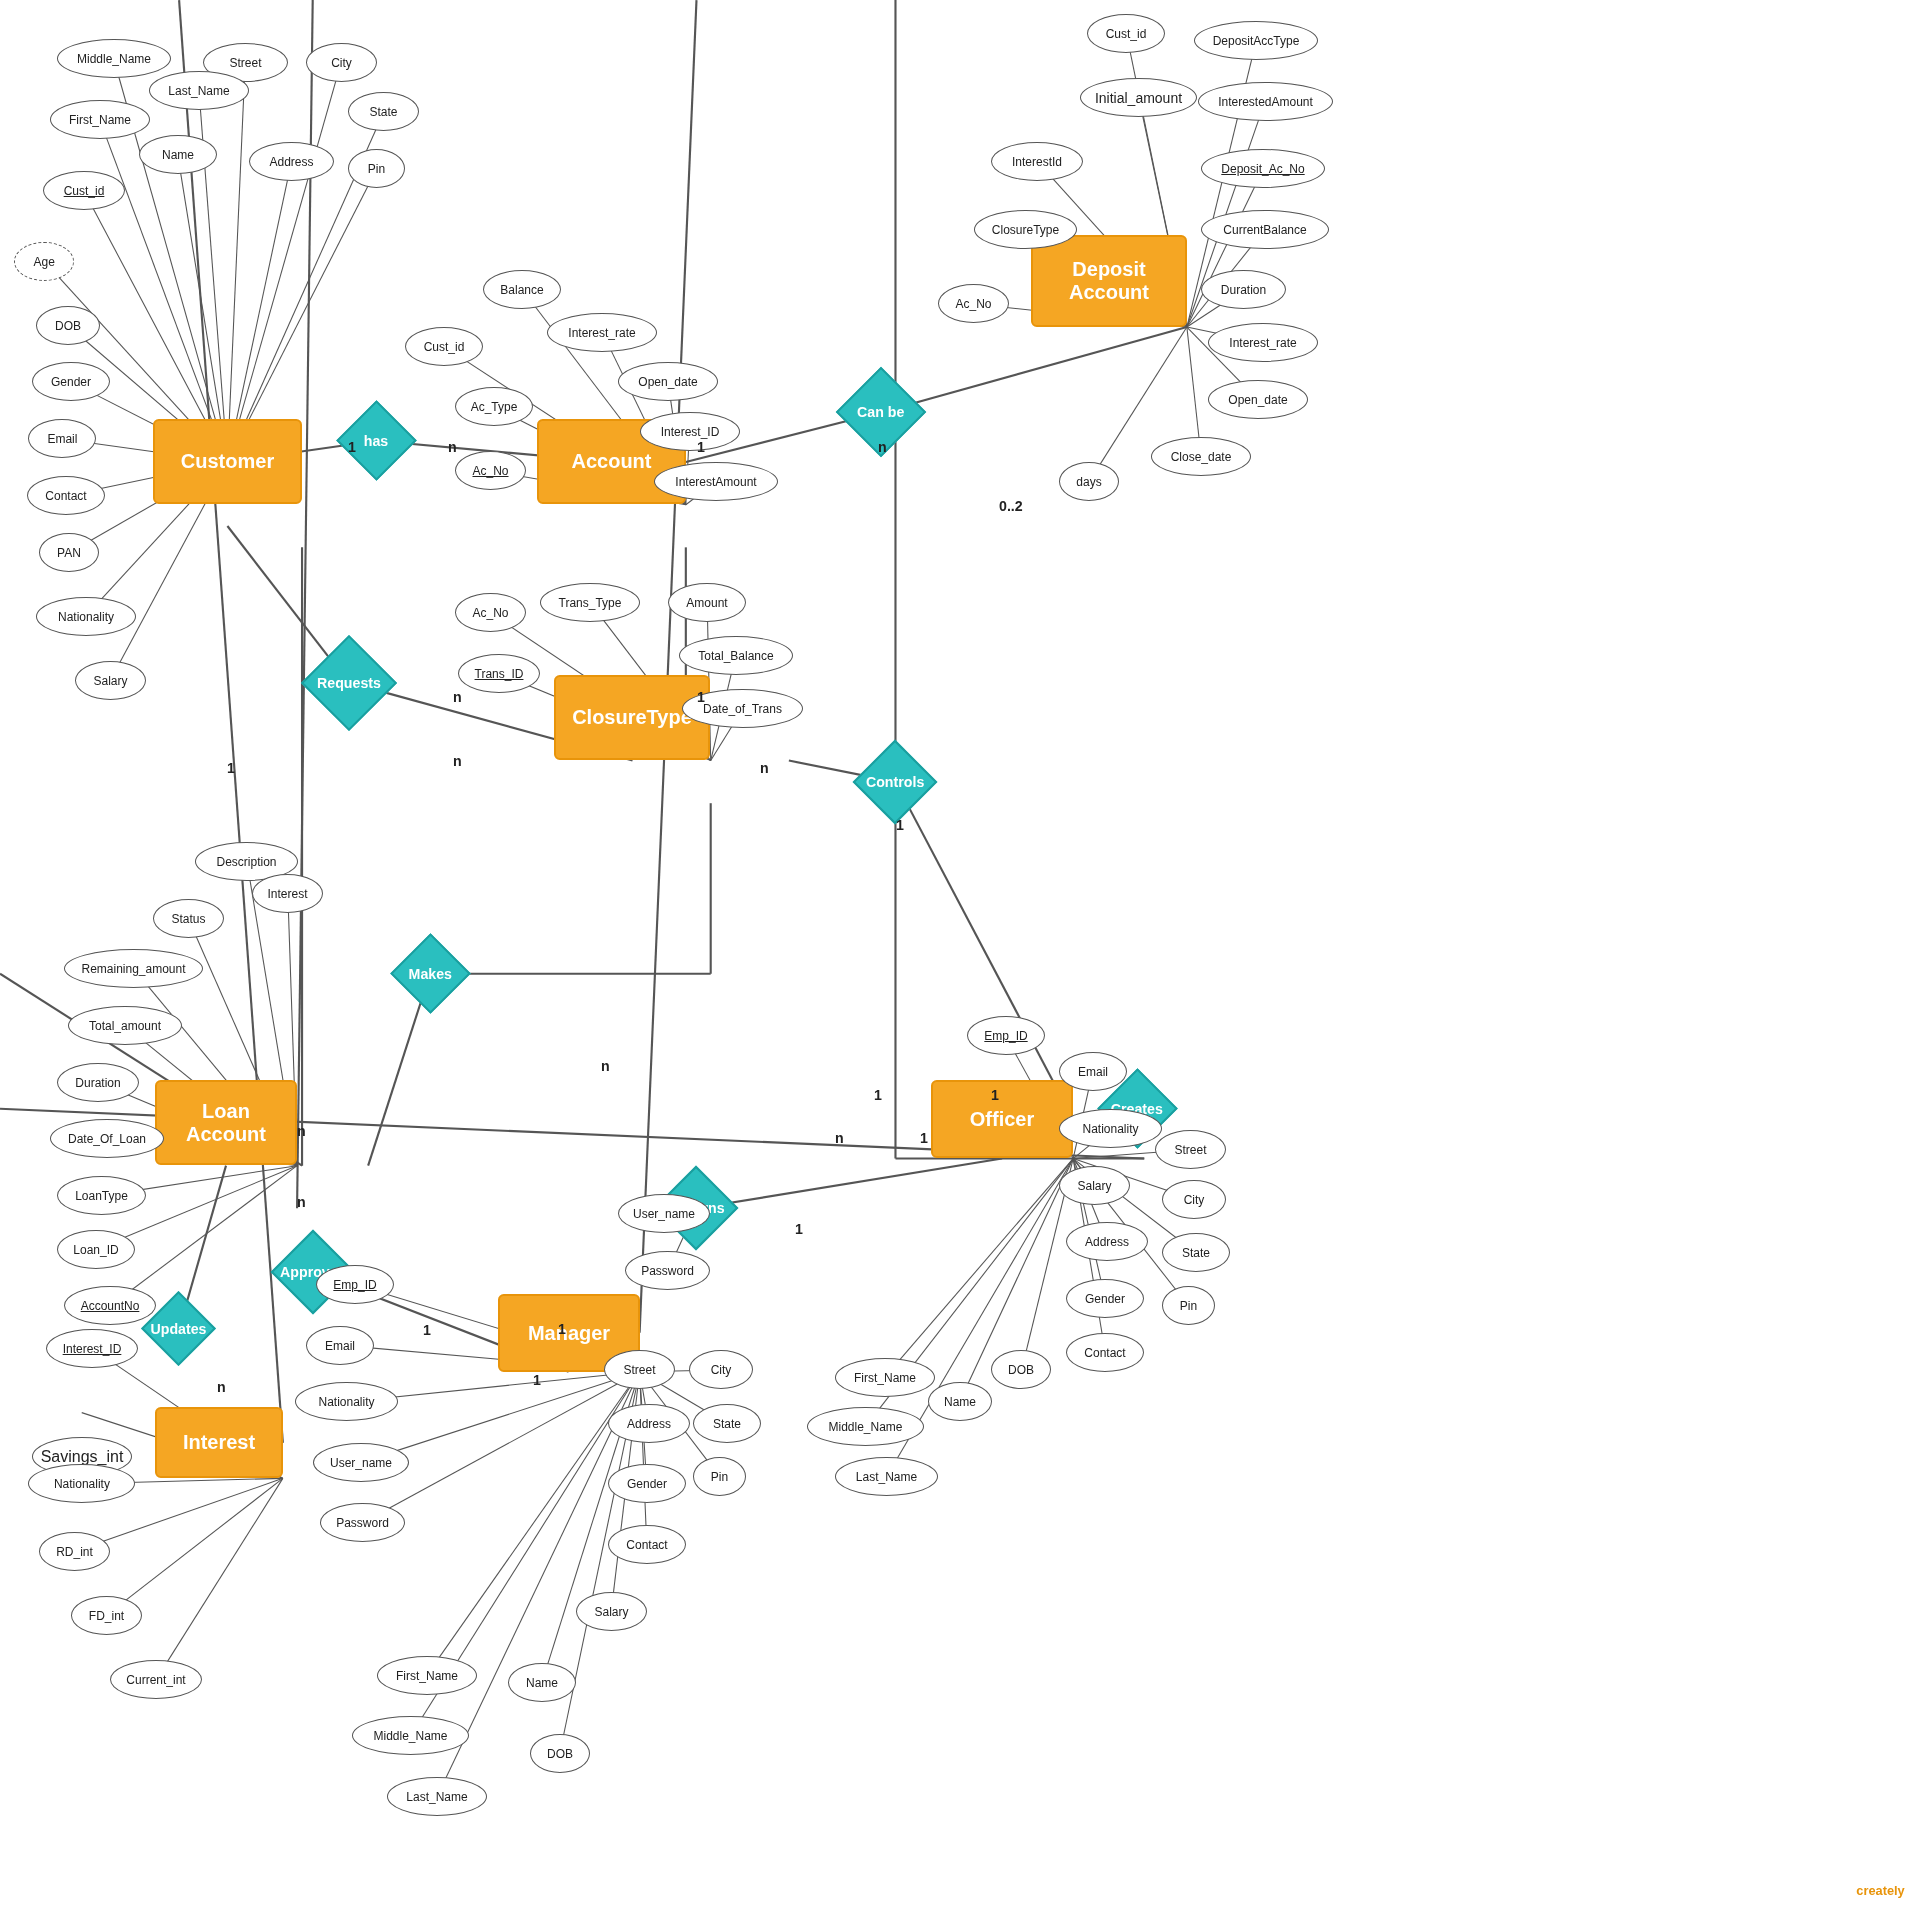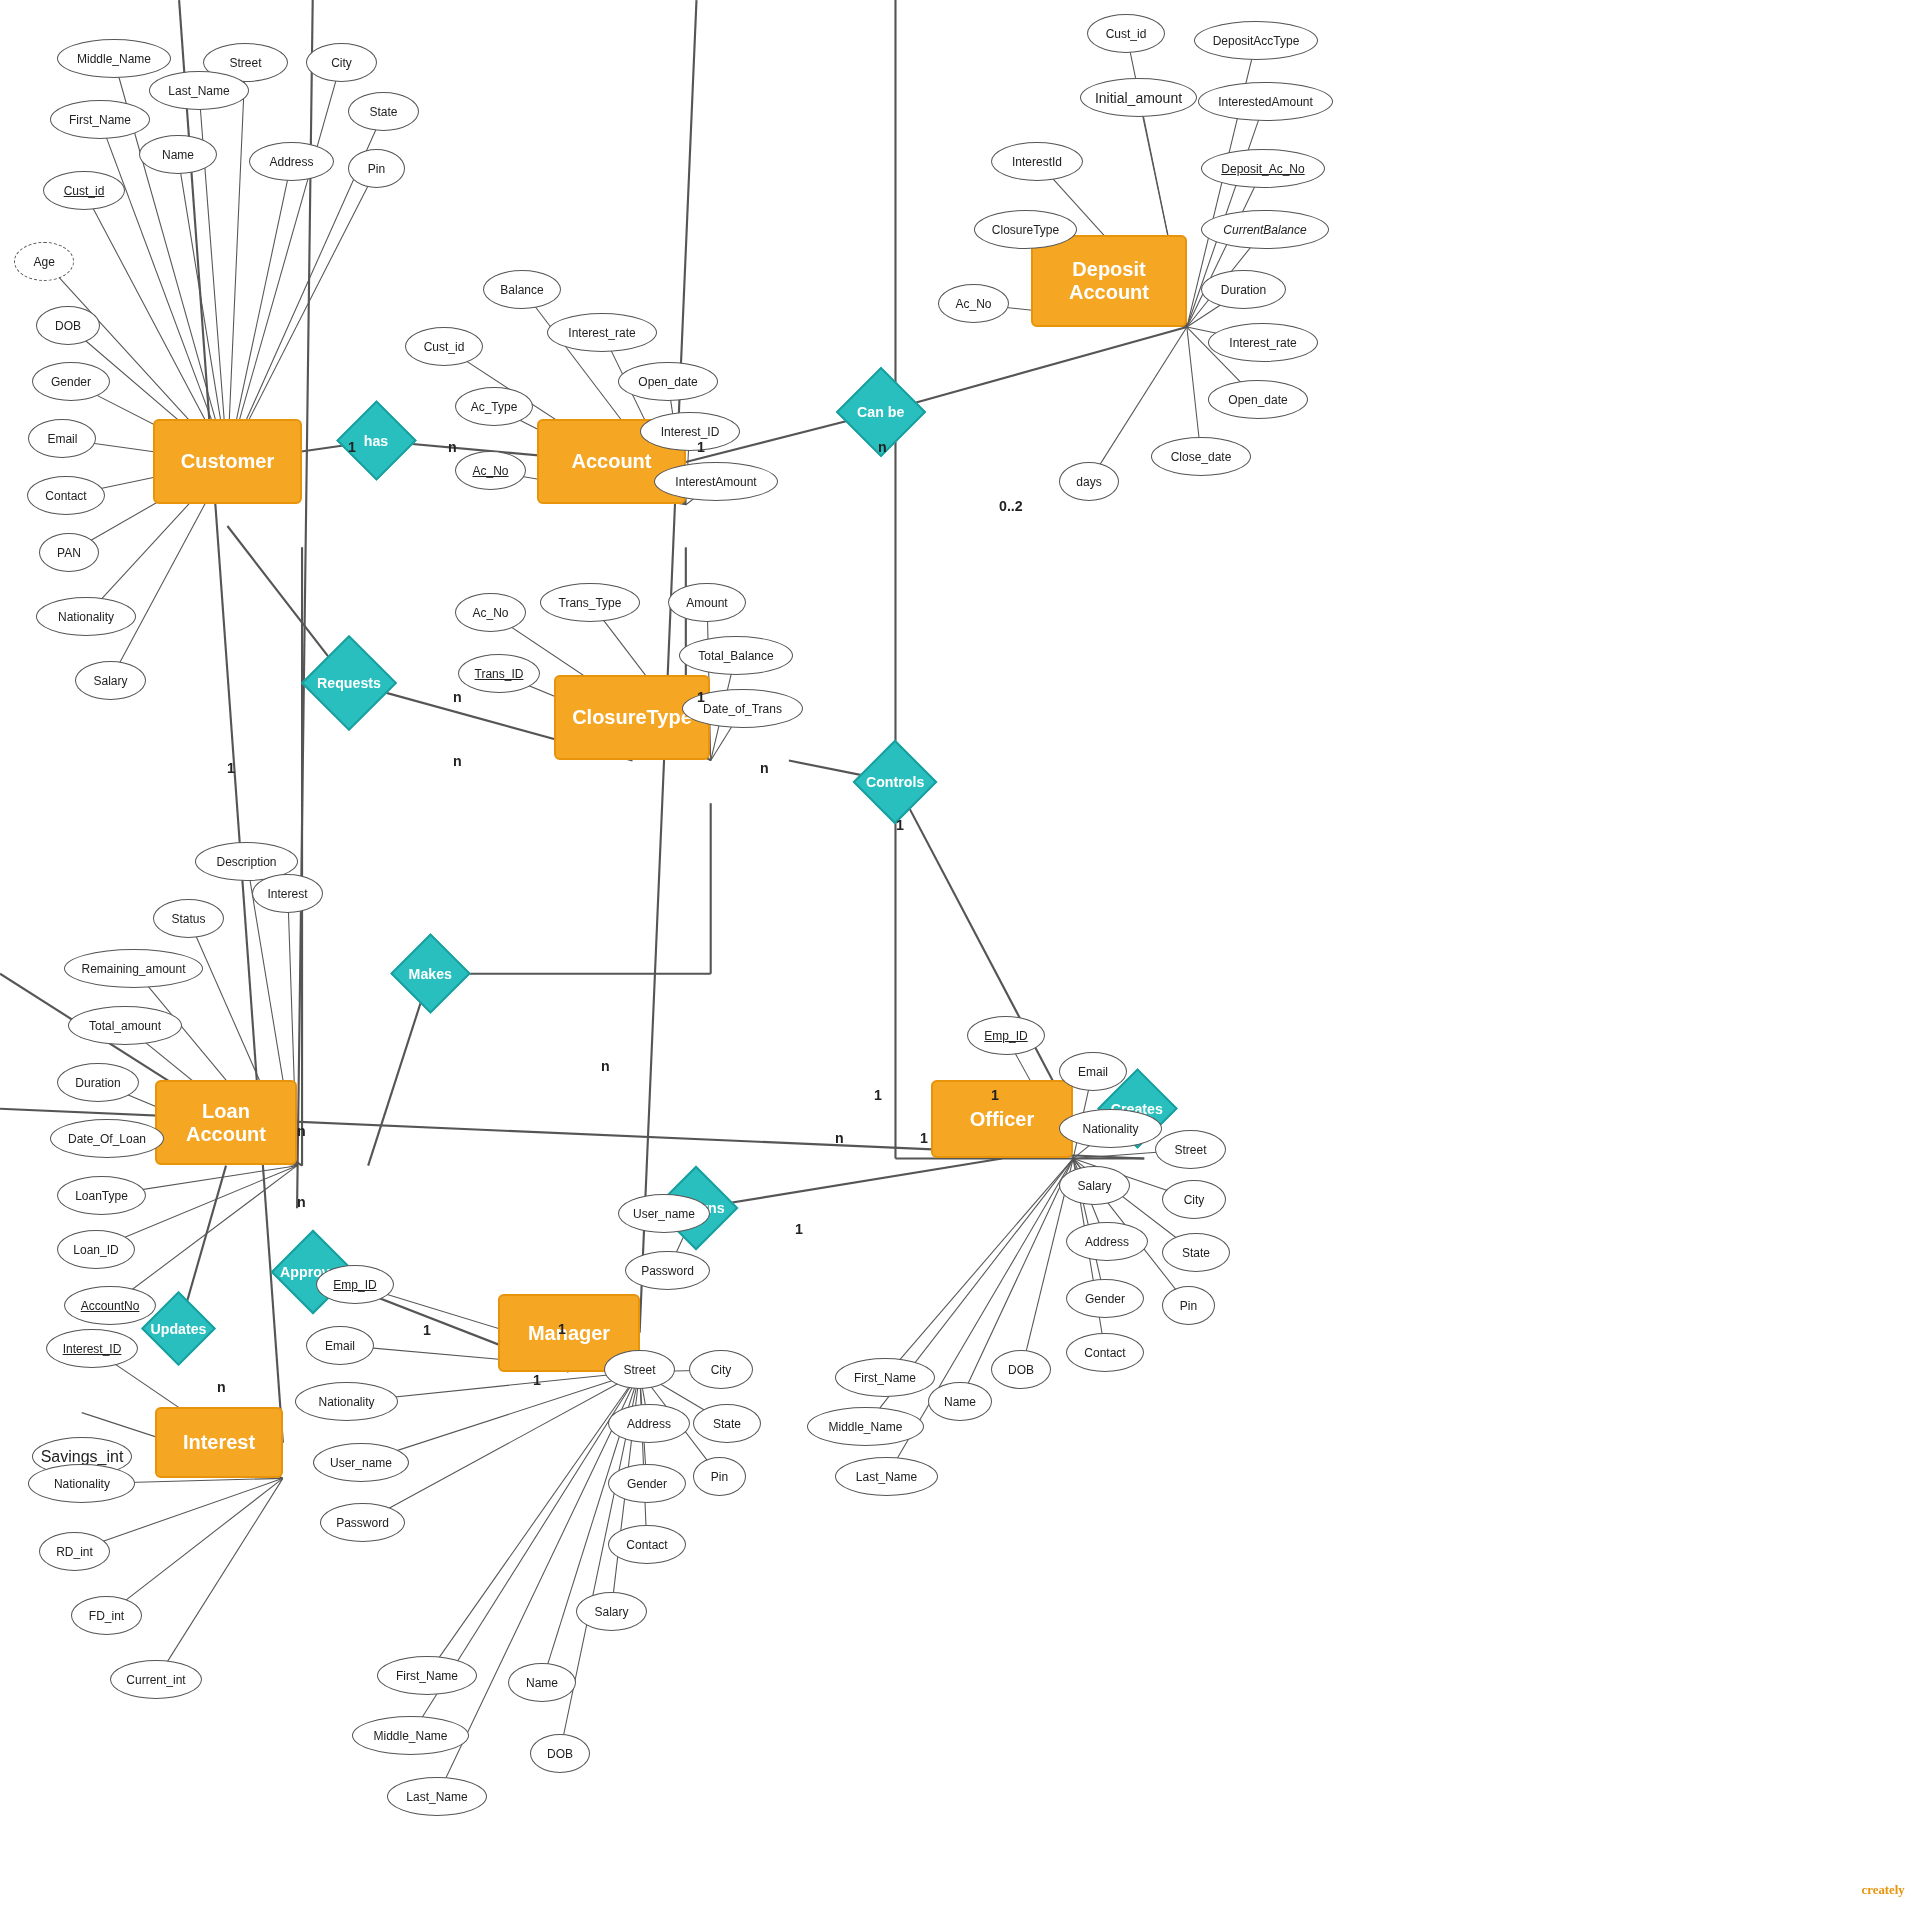--- a/index.html
+++ b/index.html
@@ -76,21 +76,20 @@
       color: #222;
       z-index: 20;
     }
     .watermark {
       position: absolute;
       bottom: 14.2px;
       right: 21.3px;
       font-size: 12.8px;
       color: #999;
       z-index: 50;
-      font-family: Liberation Serif, serif;
     }
     .watermark span { color: #E8940A; font-weight: bold; }
   </style>
 </head>
 <body>
 
 <div id="diagram-container">
   <svg id="lines" viewBox="0 0 2710 2690" width="1926" height="1912">
       <line x1="320" y1="650" x2="530" y2="620" stroke="#555" stroke-width="3"></line>
       <line x1="530" y1="620" x2="860" y2="650" stroke="#555" stroke-width="3"></line>
@@ -278,21 +277,21 @@
     <div class="attribute primary" style="left: 455px; top: 451px; width: 71px; height: 39px; font-size: 12px; text-decoration: underline;">Ac_No</div>
     <div class="attribute" style="left: 640px; top: 412px; width: 100px; height: 39px; font-size: 12px;">Interest_ID</div>
     <div class="attribute" style="left: 654px; top: 462px; width: 124px; height: 39px; font-size: 12px;">InterestAmount</div>
     <div class="attribute" style="left: 1087px; top: 14.2px; width: 78px; height: 39px; font-size: 12px;">Cust_id</div>
     <div class="attribute" style="left: 1194px; top: 21.3px; width: 124px; height: 39px; font-size: 12px;">DepositAccType</div>
     <div class="attribute" style="left: 1080px; top: 78px; width: 117px; height: 39px; font-size: 14px;">Initial_amount</div>
     <div class="attribute" style="left: 1198px; top: 82px; width: 135px; height: 39px; font-size: 12px;">InterestedAmount</div>
     <div class="attribute" style="left: 991px; top: 142px; width: 92px; height: 39px; font-size: 12px;">InterestId</div>
     <div class="attribute primary" style="left: 1201px; top: 149px; width: 124px; height: 39px; font-size: 12px; text-decoration: underline;">Deposit_Ac_No</div>
     <div class="attribute" style="left: 974px; top: 210px; width: 103px; height: 39px; font-size: 12px;">ClosureType</div>
-    <div class="attribute" style="left: 1201px; top: 210px; width: 128px; height: 39px; font-size: 12px; font-style: italic;">CurrentBalance</div>
+    <div class="attribute" style="left: 1201px; top: 210px; width: 128px; height: 39px; font-size: 12px;">CurrentBalance</div>
     <div class="attribute" style="left: 938px; top: 284px; width: 71px; height: 39px; font-size: 12px;">Ac_No</div>
     <div class="attribute" style="left: 1201px; top: 270px; width: 85px; height: 39px; font-size: 12px;">Duration</div>
     <div class="attribute" style="left: 1208px; top: 323px; width: 110px; height: 39px; font-size: 12px;">Interest_rate</div>
     <div class="attribute" style="left: 1208px; top: 380px; width: 100px; height: 39px; font-size: 12px;">Open_date</div>
     <div class="attribute" style="left: 1151px; top: 437px; width: 100px; height: 39px; font-size: 12px;">Close_date</div>
     <div class="attribute" style="left: 1059px; top: 462px; width: 60px; height: 39px; font-size: 12px;">days</div>
     <div class="attribute" style="left: 455px; top: 593px; width: 71px; height: 39px; font-size: 12px;">Ac_No</div>
     <div class="attribute" style="left: 540px; top: 583px; width: 100px; height: 39px; font-size: 12px;">Trans_Type</div>
     <div class="attribute" style="left: 668px; top: 583px; width: 78px; height: 39px; font-size: 12px;">Amount</div>
     <div class="attribute primary" style="left: 458px; top: 654px; width: 82px; height: 39px; font-size: 12px; text-decoration: underline;">Trans_ID</div>

